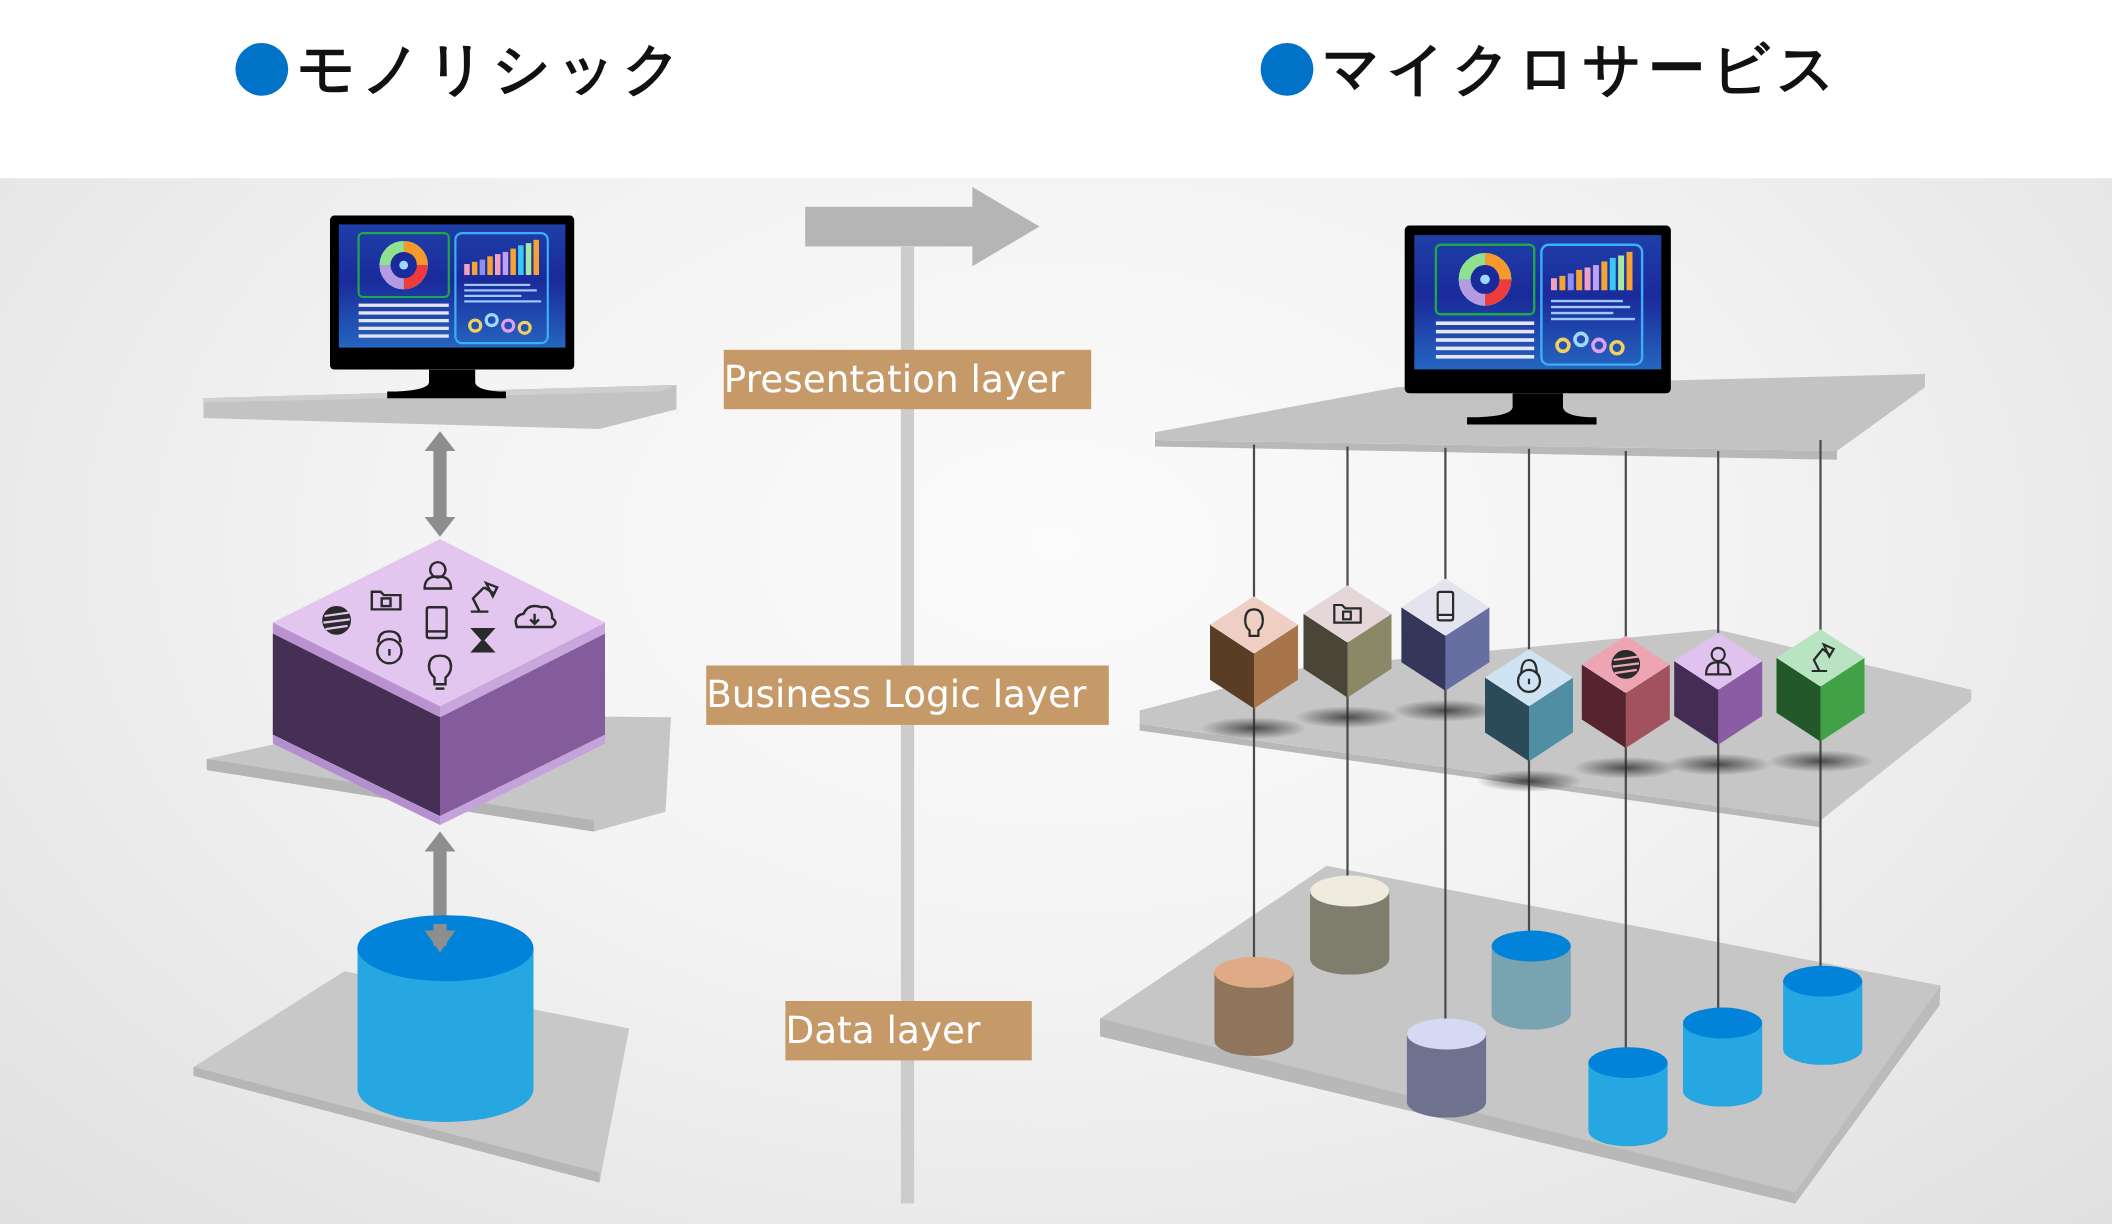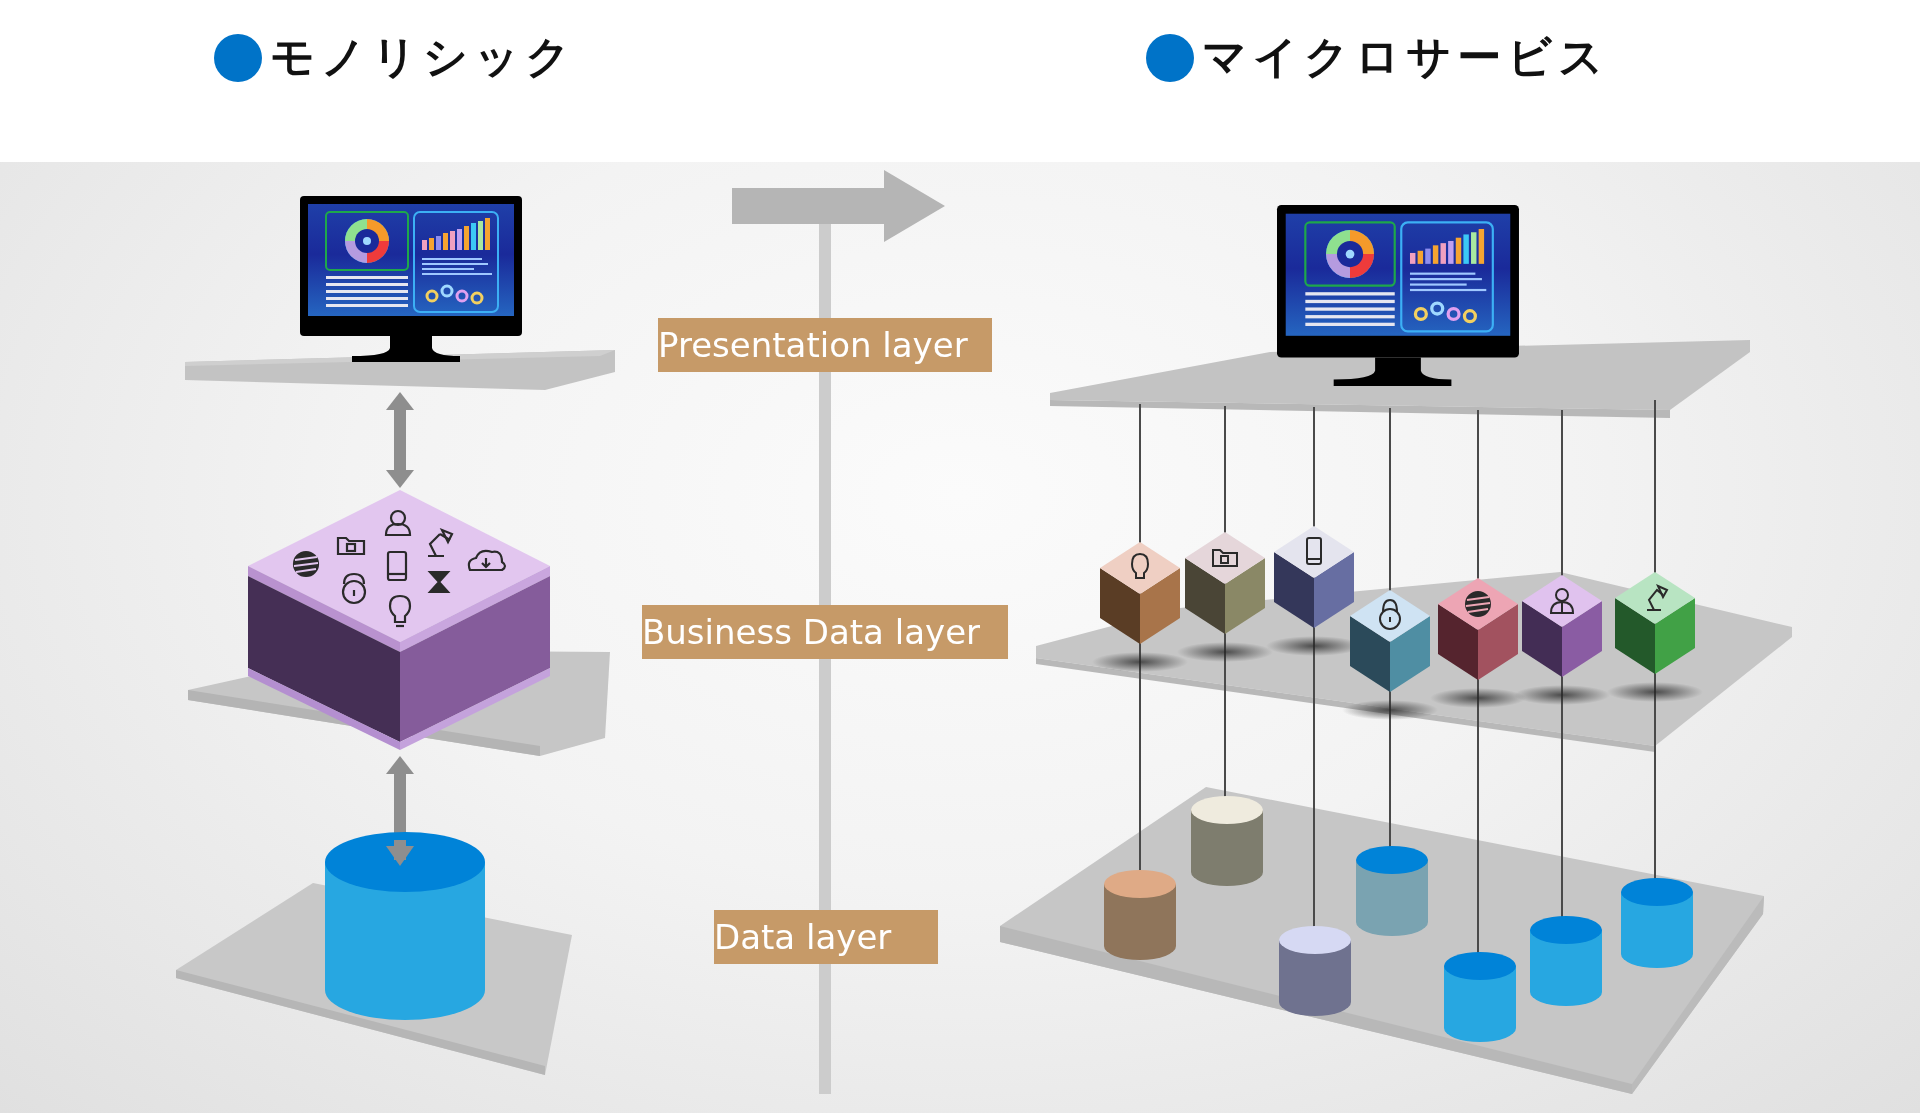--- a/index.html
+++ b/index.html
@@ -1,18 +1,18 @@
 <!DOCTYPE html>
 <html><head>
 <meta charset="utf-8">
 <style>
   html, body { margin: 0; padding: 0; }
   body { width: 1920px; height: 1113px; overflow: hidden; background: #ffffff; position: relative; font-family: "DejaVu Sans", sans-serif; }
   .header { position: absolute; left: 0; top: 0; width: 1920px; height: 162px; background: #ffffff; }
-  .title { position: absolute; top: 28px; display: flex; align-items: center; font-family: "DejaVu Sans", sans-serif; font-weight: bold; font-size: 44px; color: #111; letter-spacing: 6px; }
+  .title { position: absolute; top: 28px; display: flex; align-items: center; font-family: "DejaVu Sans", sans-serif; font-weight: bold; font-size: 52px; color: #111; letter-spacing: 6px; }
   .title .dot { width: 48px; height: 48px; border-radius: 50%; background: #0073c8; margin-right: 8px; }
   .stage { position: absolute; left: 0; top: 162px; width: 1920px; height: 951px;
     background: radial-gradient(ellipse at 50% 35%, #fbfbfb 0%, #f3f3f3 45%, #e0e0e0 100%); }
   svg.scene { position: absolute; left: 0; top: 0; }
   .layer-label { position: absolute; background: #c69a68; color: #fff; font-family: "DejaVu Sans", sans-serif; font-size: 34px; line-height: 54px; height: 54px; white-space: nowrap; }
 </style>
 </head>
 <body>
 
 <div class="header">
@@ -297,14 +297,14 @@
         <polygon points="1655,572 1695,598 1655,624 1615,598" fill="#b8e4c2"></polygon>
         <g stroke="#2a2a2a" stroke-width="2" fill="none">
           <path d="M1647 610 L1661 610 M1654 610 L1649 600 L1657 590 L1663 595"></path>
           <path d="M1658 586 L1667 590 L1663 597 Z"></path>
         </g>
       </g>
     </g>
 </svg>
 
 <div class="layer-label" style="left:658px; top:318px; width:334px;">Presentation layer</div>
-<div class="layer-label" style="left:642px; top:605px; width:366px;">Business Data layer</div>
+<div class="layer-label" style="left:642px; top:605px; width:366px;">Business Logic layer</div>
 <div class="layer-label" style="left:714px; top:910px; width:224px;">Data layer</div>
 
 </body></html>

